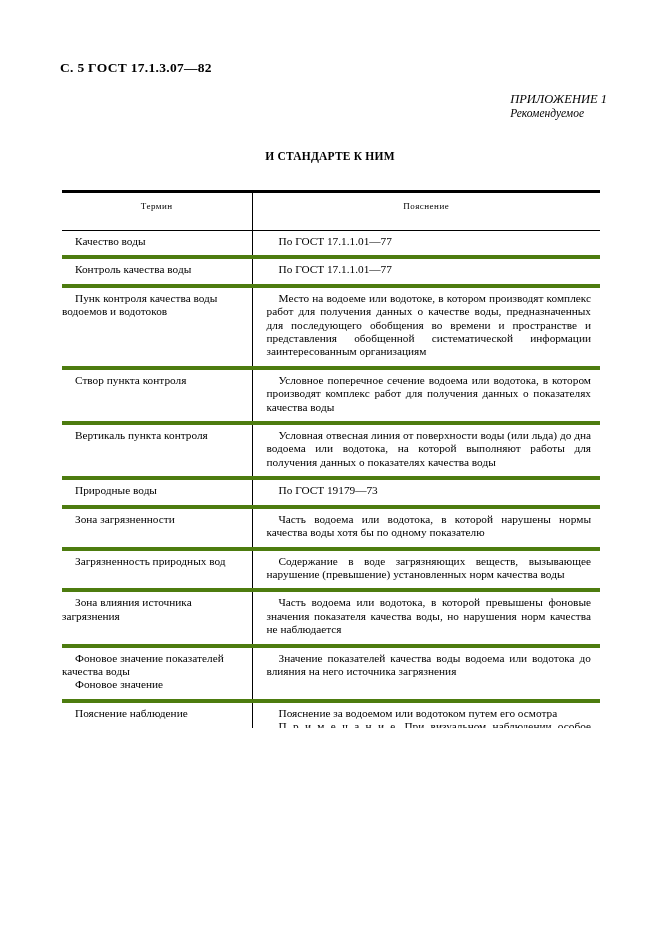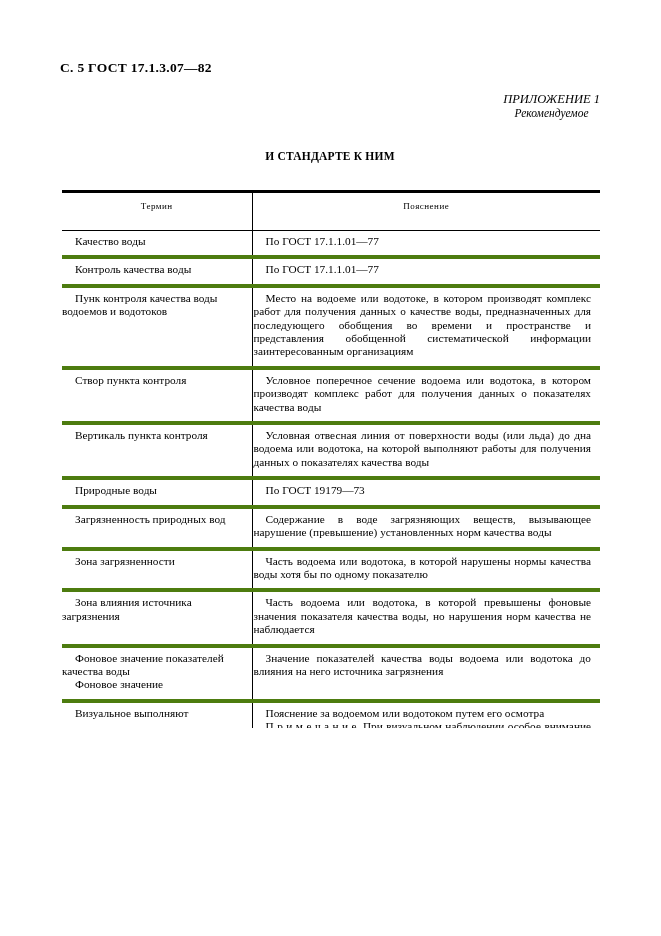--- a/index.html
+++ b/index.html
@@ -16,23 +16,23 @@
   .doc-header {
     position: absolute;
     left: 60px;
     top: 60px;
     font-weight: bold;
     font-size: 13.5px;
     letter-spacing: 0.3px;
   }
   .annex-block {
     position: absolute;
-    right: 61px;
+    right: 54px;
     top: 92px;
-    text-align: center;
+    text-align: left;
     font-style: italic;
     line-height: 14px;
   }
   .annex-label { font-size: 12.5px; }
   .annex-kind  { font-size: 11.5px; }
   .main-title {
     position: absolute;
     left: 60px;
     width: 540px;
     top: 149px;
@@ -65,21 +65,21 @@
   thead th:first-child, tbody td:first-child { border-right: 1px solid #000; }
   tbody td {
     border-bottom: 4px solid #4d7c0f;
     font-size: 11.3px;
     line-height: 13.4px;
     padding: 4px 0 7px 0;
   }
   tbody tr:last-child td { border-bottom: none; }
   td.term-cell { padding-right: 8px; }
   td.term-cell p { text-indent: 13px; }
-  td.expl-cell { padding-left: 1px; padding-right: 9px; }
+  td.expl-cell { padding-left: 14px; padding-right: 9px; }
   td.expl-cell p { text-indent: 12px; text-align: justify; }
   .page-number {
     position: absolute;
     left: 61px;
     top: 848px;
     font-size: 10px;
   }
 </style>
 </head>
 <body>
@@ -152,32 +152,32 @@
         <tr>
     <td class="term-cell">
       <p class="term-p">Природные воды</p>
     </td>
     <td class="expl-cell">
       <p class="expl-p">По ГОСТ 19179—73</p>
     </td>
   </tr>
         <tr>
     <td class="term-cell">
+      <p class="term-p">Зона загрязненности</p>
+    </td>
+    <td class="expl-cell">
+      <p class="expl-p">Часть водоема или водотока, в которой нарушены нормы качества воды хотя бы по одному показателю</p>
+    </td>
+  </tr>
+        <tr>
+    <td class="term-cell">
       <p class="term-p">Загрязненность природных вод</p>
     </td>
     <td class="expl-cell">
       <p class="expl-p">Содержание в воде загрязняющих веществ, вызывающее нарушение (превышение) установленных норм качества воды</p>
-    </td>
-  </tr>
-        <tr>
-    <td class="term-cell">
-      <p class="term-p">Зона загрязненности</p>
-    </td>
-    <td class="expl-cell">
-      <p class="expl-p">Часть водоема или водотока, в которой нарушены нормы качества воды хотя бы по одному показателю</p>
     </td>
   </tr>
         <tr>
     <td class="term-cell">
       <p class="term-p">Зона влияния источника загрязнения</p>
     </td>
     <td class="expl-cell">
       <p class="expl-p">Часть водоема или водотока, в которой превышены фоновые значения показателя качества воды, но нарушения норм качества не наблюдается</p>
     </td>
   </tr>
@@ -185,21 +185,21 @@
     <td class="term-cell">
       <p class="term-p">Фоновое значение показателей качества воды</p>
     <p class="term-p">Фоновое значение</p>
           </td>
     <td class="expl-cell">
       <p class="expl-p">Значение показателей качества воды водоема или водотока до влияния на него источника загрязнения</p>
     </td>
   </tr>
         <tr>
     <td class="term-cell">
-      <p class="term-p">Визуальное выполняют</p>
+      <p class="term-p">Пояснение наблюдение</p>
     </td>
     <td class="expl-cell">
       <p class="expl-p">Пояснение за водоемом или водотоком путем его осмотра</p>
     <p class="note-p">П р и м е ч а н и е. При визуальном наблюдении особое внимание обращают на следующие явления, необычные для водоема или водотока и свидетельствующие о его загрязненности: гибель рыбы и других водных организмов, растений; выделение пузырьков донных газов; появление повышенной мутности, посторонних окрасок, запаха, цветения воды, пены, пленки и других посторонних предметов.</p>
           </td>
   </tr>
       </tbody>
   </table>
 
   <div class="page-number">78</div>

